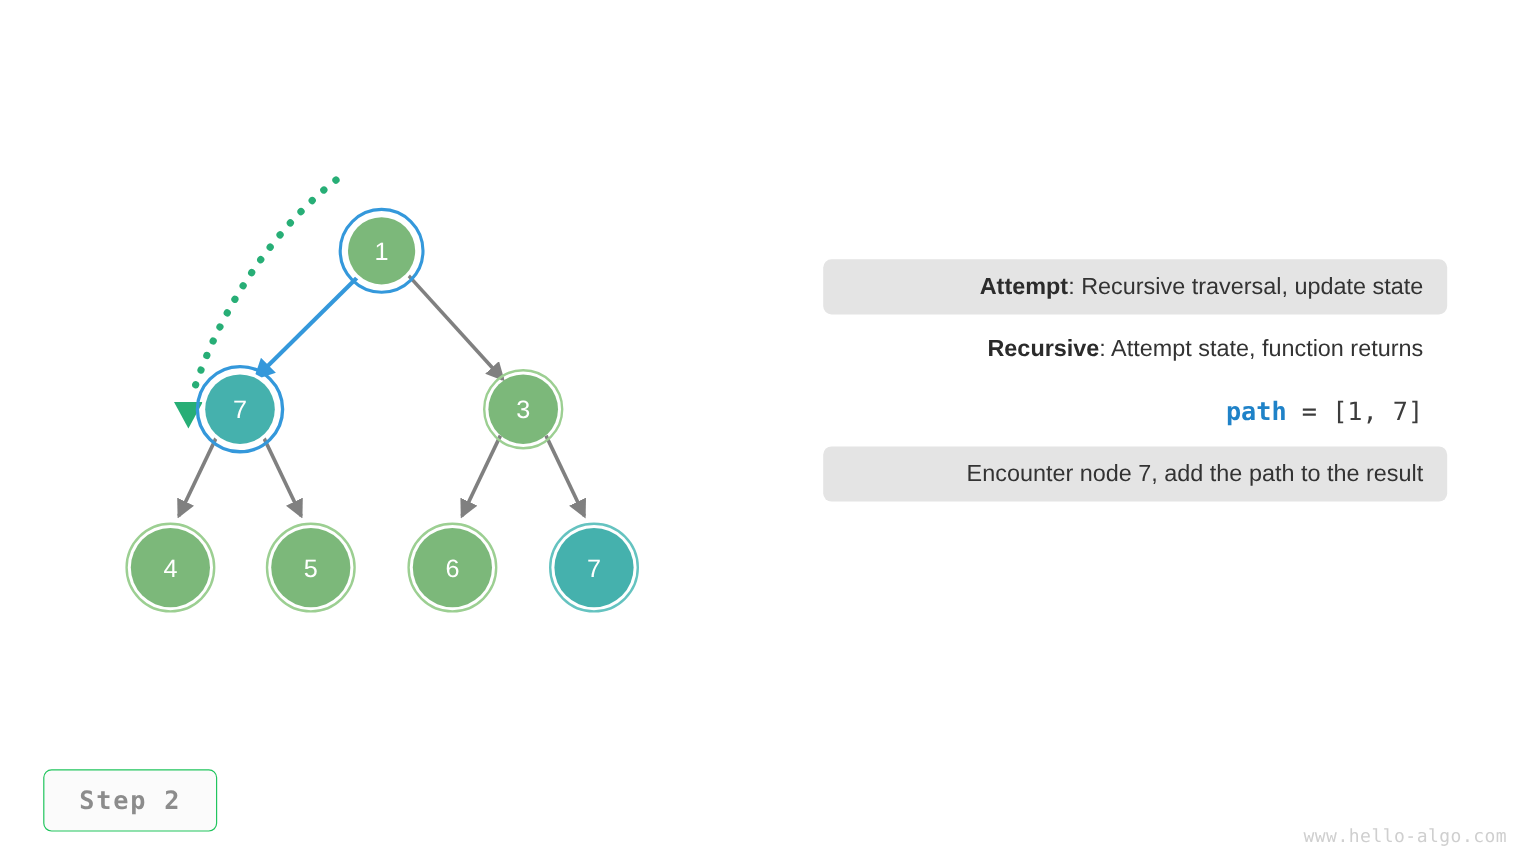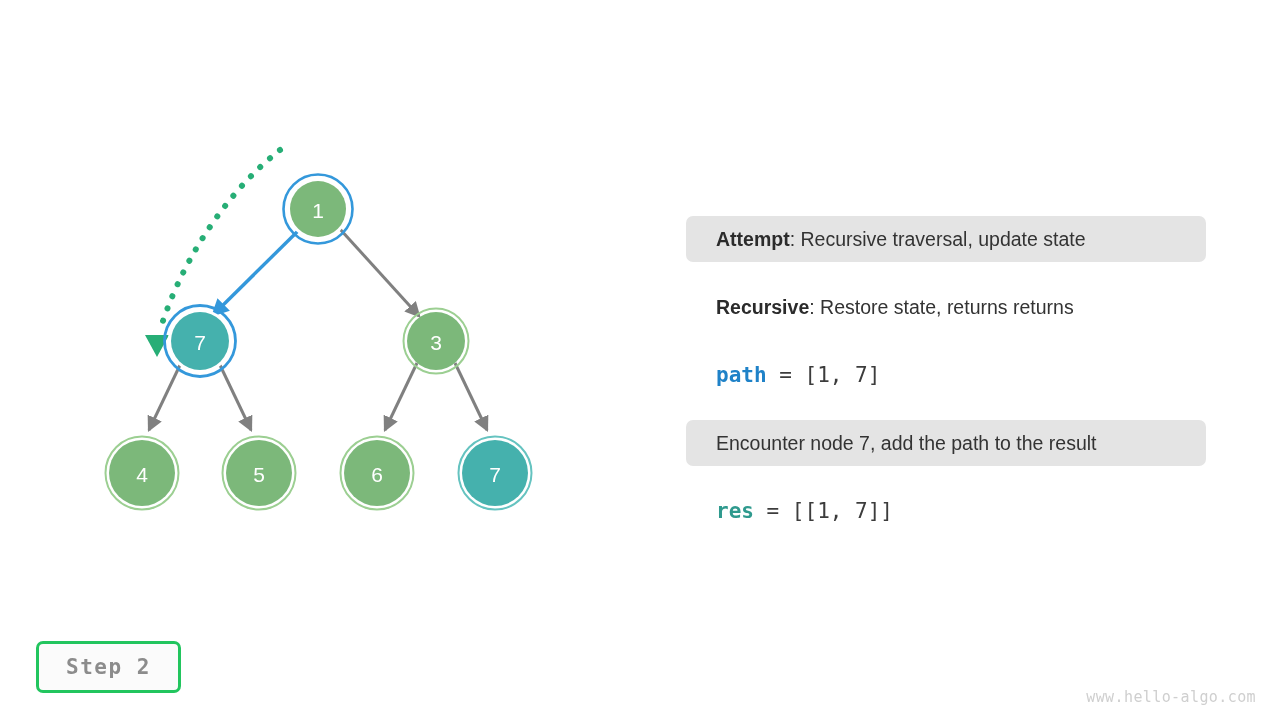--- a/index.html
+++ b/index.html
@@ -46,24 +46,25 @@
     position: absolute;
     left: 686px;
     top: 216px;
     width: 520px;
   }
 
   .info-row {
     display: flex;
     align-items: center;
     min-height: 46px;
-    margin-bottom: 22px;
-    padding: 0 30px;
+    margin-bottom: 6px;
+    padding: 0 20px;
     box-sizing: border-box;
     border-radius: 7px;
+    justify-content: flex-end;
   }
   .info-row.highlight {
     background: #e4e4e4;
   }
   .info-row.plain {
     background: transparent;
   }
 
   .prose {
     font-family: "Liberation Sans", sans-serif;
@@ -93,21 +94,21 @@
     font-weight: bold;
   }
 
   
   #step-badge {
     position: absolute;
     left: 36px;
     top: 641px;
     width: 145px;
     height: 52px;
-    border: 3px solid #22c55e;
+    border: 1px solid #22c55e;
     border-radius: 7px;
     background: #fbfbfb;
     display: flex;
     align-items: center;
     justify-content: center;
     box-sizing: border-box;
   }
   #step-badge .label {
     font-family: "DejaVu Sans Mono", "Liberation Mono", monospace;
     font-size: 21px;
@@ -202,34 +203,31 @@
     </g>
   </svg>
 
   <div id="info-panel">
 
     <div class="info-row highlight">
       <span class="prose"><b>Attempt</b><span>: Recursive traversal, update state</span></span>
     </div>
 
     <div class="info-row plain">
-      <span class="prose"><b>Recursive</b><span>: Restore state, returns returns</span></span>
+      <span class="prose"><b>Recursive</b><span>: Attempt state, function returns</span></span>
     </div>
 
     <div class="info-row plain">
       <span class="code-line"><span class="code-var-path">path</span><span> = [1, 7]</span></span>
     </div>
 
     <div class="info-row highlight">
       <span class="prose">Encounter node 7, add the path to the result</span>
     </div>
 
-    <div class="info-row plain">
-      <span class="code-line"><span class="code-var-res">res</span><span> = [[1, 7]]</span></span>
-    </div>
 
   </div>
 
   <div id="step-badge">
     <span class="label">Step 2</span>
   </div>
 
   <div id="watermark">www.hello-algo.com</div>
 
 </div>

